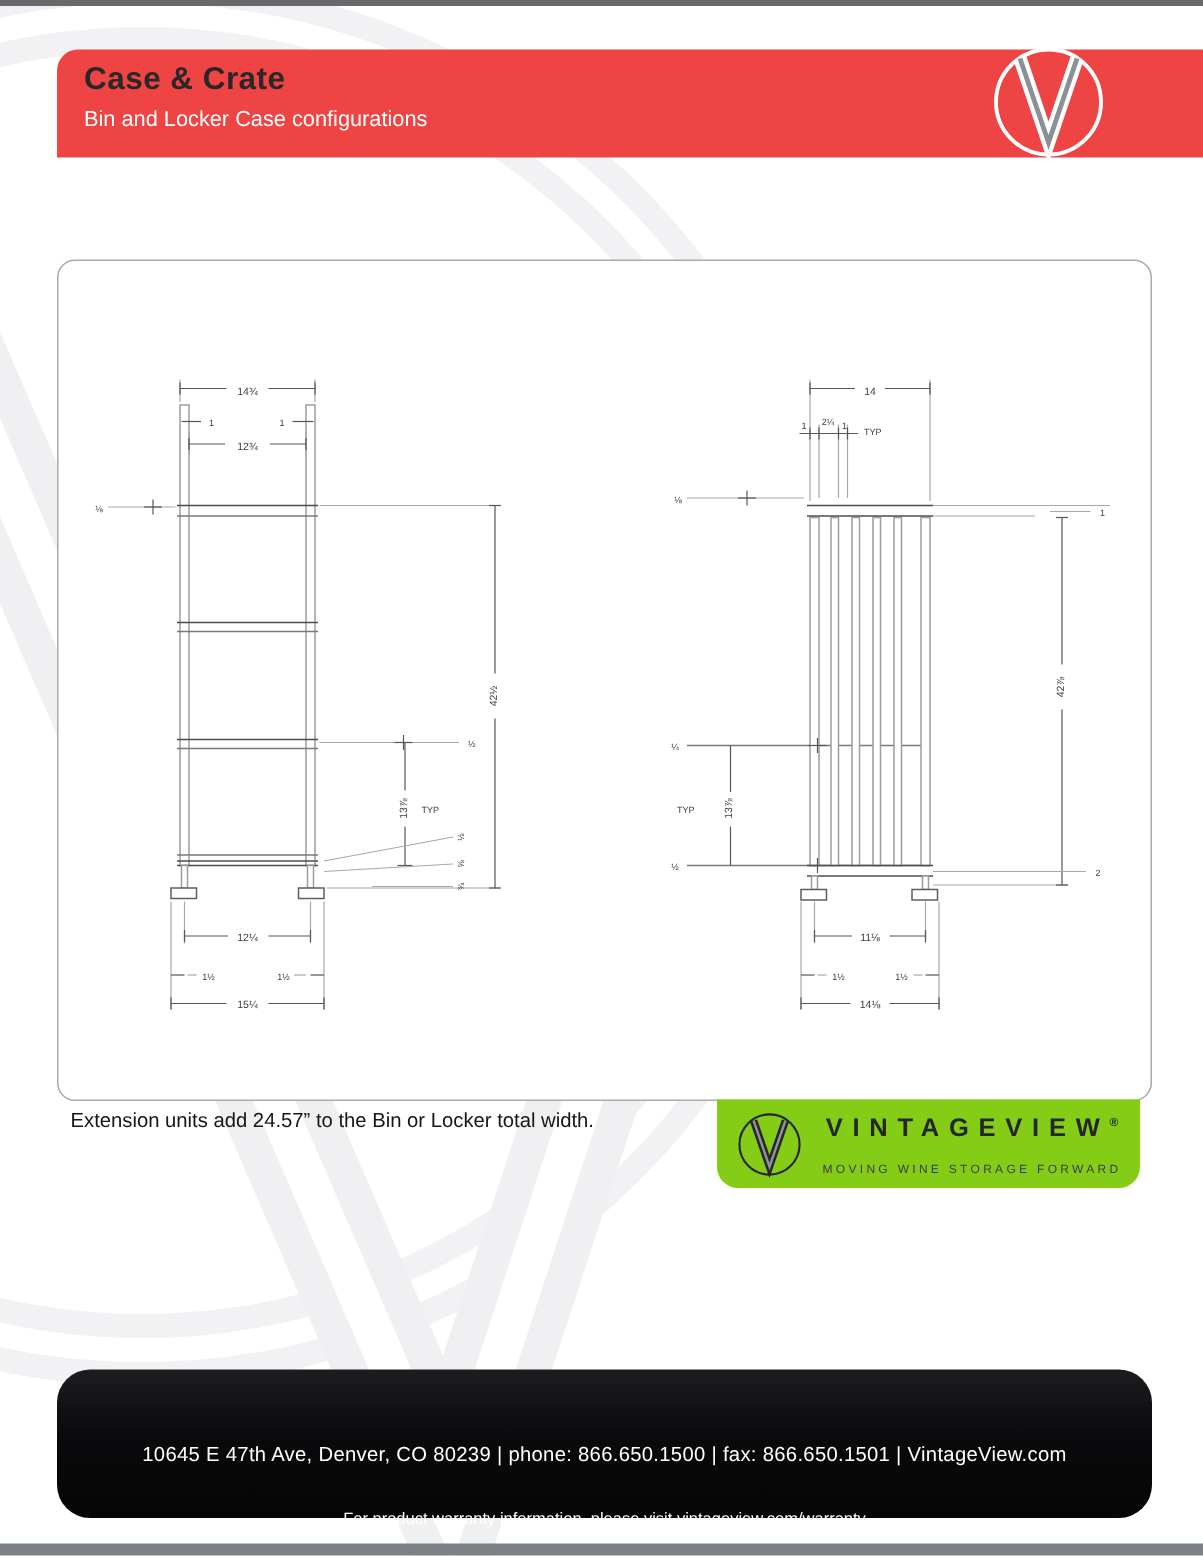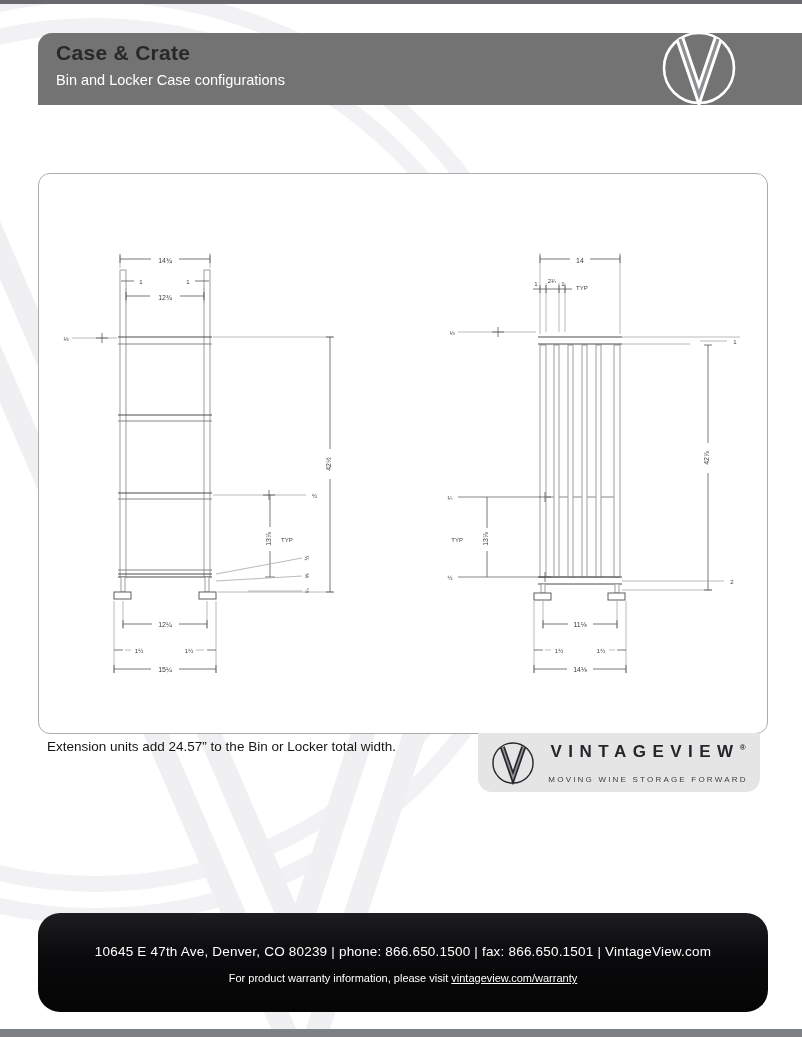--- a/index.html
+++ b/index.html
@@ -4,46 +4,46 @@
 <style>
   html,body{margin:0;padding:0}
   body{width:802px;height:1037px;position:relative;background:#fff;
        font-family:"Liberation Sans",sans-serif;overflow:hidden}
 
   .top-strip{position:absolute;left:0;top:0;width:802px;height:4px;background:#67696c;z-index:6}
   .bottom-strip{position:absolute;left:0;top:1029px;width:802px;height:8px;background:#7d8084;z-index:6}
 
   .watermark{position:absolute;left:0;top:0;z-index:1}
 
-  .header{position:absolute;left:38px;top:33px;width:764px;height:72px;background:#737373;
+  .header{position:absolute;left:38px;top:33px;width:764px;height:72px;background:#ef4444;
           border-radius:14px 0 0 0;z-index:5}
   .header .title{position:absolute;left:18px;top:8px;font-size:21px;font-weight:bold;
                  color:#28282a;letter-spacing:.3px}
   .header .subtitle{position:absolute;left:18px;top:39px;font-size:14.5px;color:#ffffff}
   .header-logo{position:absolute;right:64px;top:-4px;width:78px;height:78px}
 
   .draw-box{position:absolute;left:38px;top:173px;width:728px;height:559px;background:#fff;
             border:1.5px solid #a9abae;border-radius:12px;z-index:2}
   .drawings{position:absolute;left:0;top:0;z-index:3;pointer-events:none}
 
   .note{position:absolute;left:47px;top:739px;font-size:13.5px;color:#161616;z-index:5}
 
-  .brand-box{position:absolute;left:478px;top:733px;width:282px;height:59px;background:#e5e5e5;
+  .brand-box{position:absolute;left:478px;top:733px;width:282px;height:59px;background:#84cc16;
              border-radius:0 0 14px 14px;z-index:5;display:flex;align-items:center}
   .brand-logo{margin-left:12px;width:46px;height:46px;flex:0 0 auto}
   .brand-right{margin-left:8px;flex:1;text-align:center;padding-right:8px}
   .wordmark{font-size:17px;font-weight:bold;letter-spacing:6.5px;color:#23262b;white-space:nowrap}
   .reg{font-size:8px;vertical-align:super;letter-spacing:0}
   .tagline{font-size:8px;letter-spacing:2.2px;color:#3a3d42;margin-top:13px}
 
   .footer{position:absolute;left:38px;top:913px;width:730px;height:99px;
           background:linear-gradient(180deg,#1d1d20 0%,#0a0a0c 45%,#050506 100%);
           border-radius:22px;z-index:5;color:#fff;text-align:center}
-  .f1{margin-top:31px;font-size:13.5px;letter-spacing:.2px}
-  .f2{margin-top:13px;font-size:11px}
+  .f1{margin-top:49px;font-size:13.5px;letter-spacing:.2px}
+  .f2{margin-top:30px;font-size:11px}
   .wlink{color:#fff;text-decoration:underline;cursor:pointer}
 
   
   .s-dark{stroke:#4b4c4f;stroke-width:1.1;fill:none}
   .s-mid{stroke:#77797c;stroke-width:.9;fill:none}
   .s-lt{stroke:#a6a8ab;stroke-width:.8;fill:none}
   .s-dim{stroke:#55565a;stroke-width:.8;fill:none}
   .part{fill:#ffffff;stroke:#9b9da0;stroke-width:1}
   .part-d{fill:#ffffff;stroke:#5c5e61;stroke-width:1}
   .wbg{fill:#ffffff;stroke:none}

